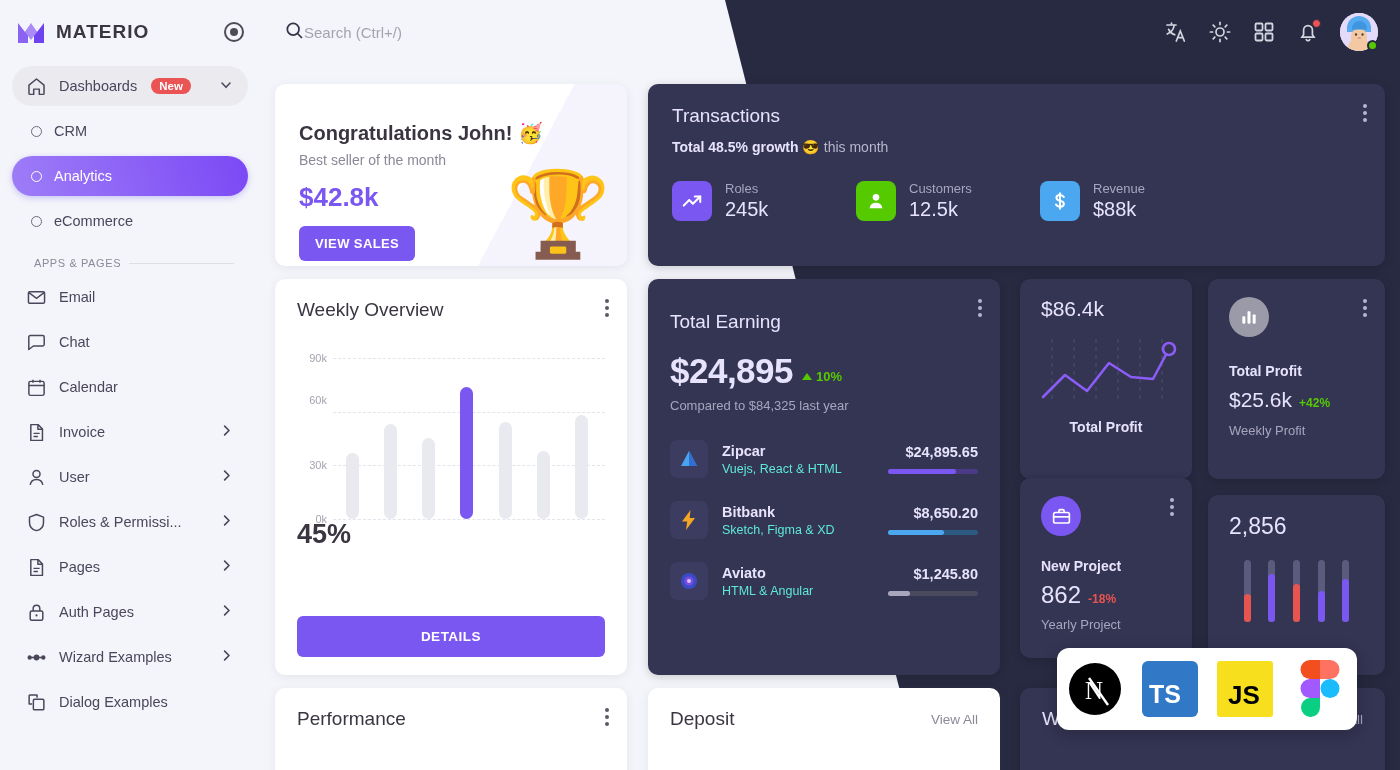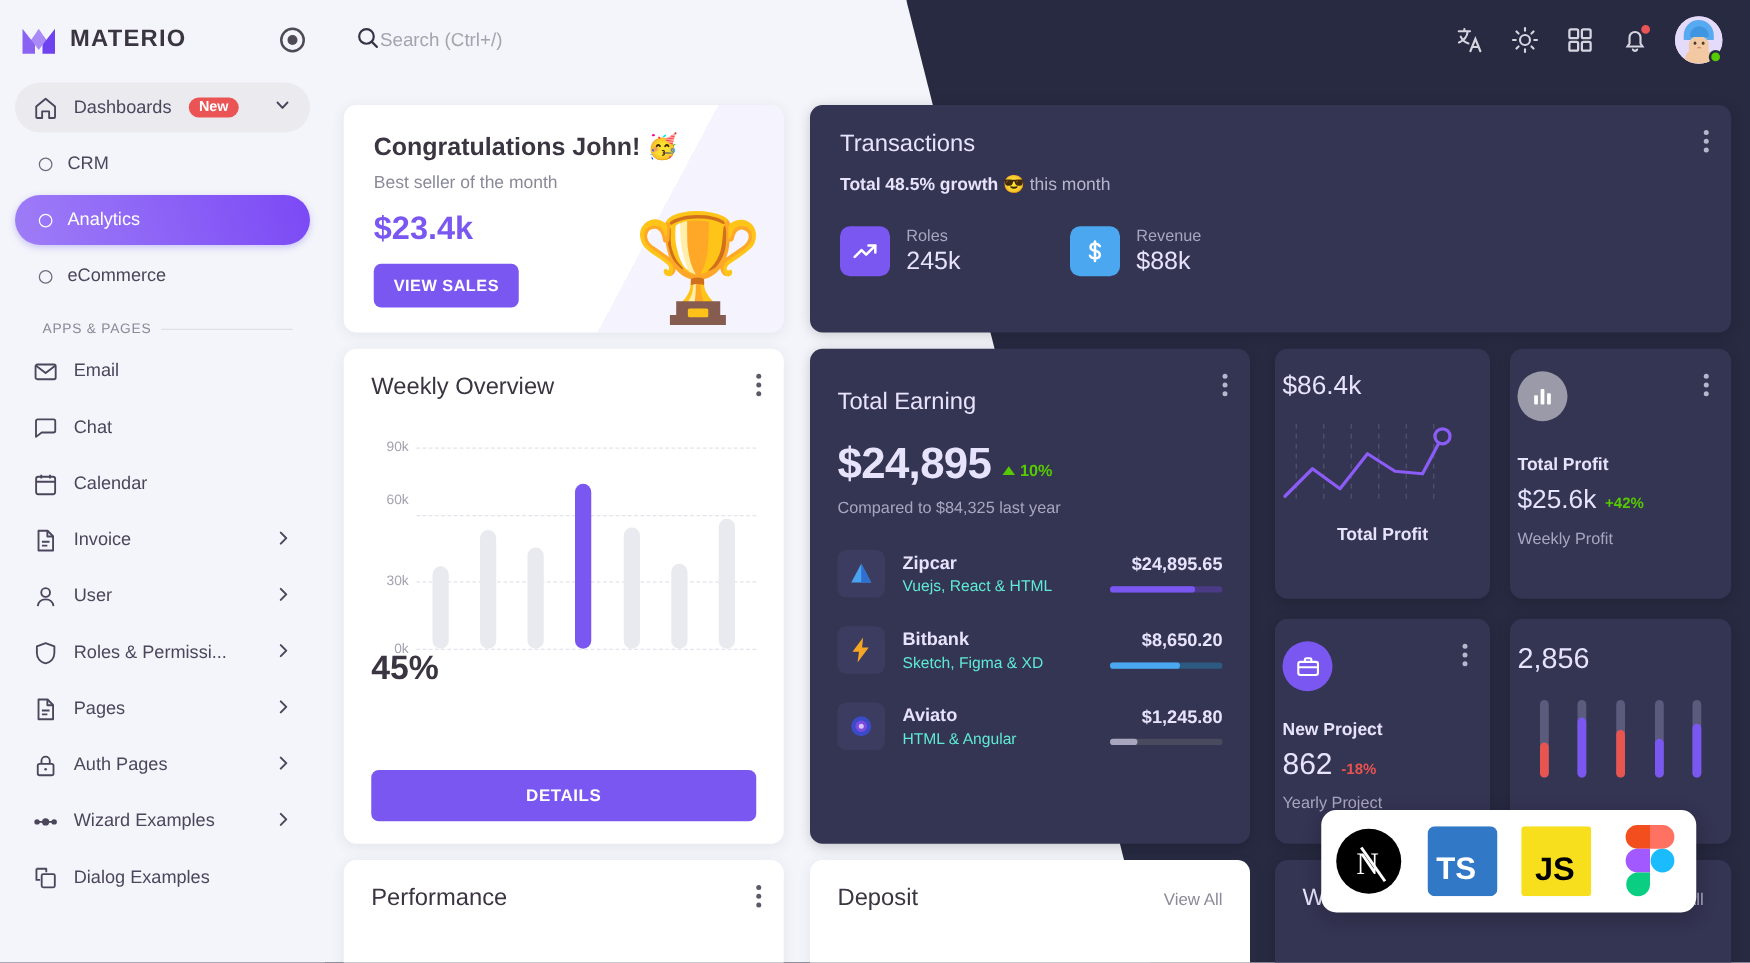--- a/index.html
+++ b/index.html
@@ -113,21 +113,21 @@
   .card.dark .card-title { color: #E7E3FC; }
   .dots {
     position: absolute; right: 14px; top: 16px;
     display: flex; flex-direction: column; gap: 3px; cursor: pointer; padding: 4px;
   }
   .dots i { width: 4px; height: 4px; border-radius: 50%; background: #5B5966; display: block; }
   .card.dark .dots i { background: #B8B6CC; }
 
   
   #congrats { left: 15px; top: 20px; width: 352px; height: 182px; }
-  #congrats .inner { padding: 21px 24px; position: relative; height: 100%; }
+  #congrats .inner { padding: 37px 24px; position: relative; height: 100%; }
   .congrats-h { font-size: 20px; font-weight: bold; color: #3A3541; }
   .congrats-sub { font-size: 14px; color: #8A8998; margin-top: 7px; }
   .congrats-amt { font-size: 26px; font-weight: bold; color: #7B57F2; margin-top: 14px; }
   .btn-primary {
     margin-top: 13px; display: inline-block;
     background: #7B57F2; color: #fff; border: none; cursor: pointer;
     font-size: 13px; font-weight: bold; letter-spacing: .4px;
     padding: 10px 16px; border-radius: 6px;
     font-family: "Liberation Sans", sans-serif;
   }
@@ -205,23 +205,23 @@
   .card.dark .earn-desc { color: #5eead4; }
   .earn-right { margin-left: auto; width: 90px; text-align: right; }
   .earn-val { font-size: 14.5px; font-weight: bold; color: #3A3541; }
   .card.dark .earn-val { color: #E7E3FC; }
   .prog { height: 5px; border-radius: 3px; margin-top: 9px; width: 100%; }
   .prog i { display: block; height: 100%; border-radius: 3px; }
 
   
   #totalprofit { left: 760px; top: 215px; width: 172px; height: 200px; }
   #weeklyprofit { left: 948px; top: 215px; width: 177px; height: 200px; }
-  #newproject { left: 760px; top: 431px; width: 172px; height: 180px; }
+  #newproject { left: 760px; top: 414px; width: 172px; height: 180px; }
   #sessions { left: 948px; top: 431px; width: 177px; height: 180px; }
-  .sm-pad { padding: 18px 6px; height: 100%; display: flex; flex-direction: column; }
+  .sm-pad { padding: 18px 21px; height: 100%; display: flex; flex-direction: column; }
   .sm-num { font-size: 21px; font-weight: 500; color: #E7E3FC; }
   .sm-cap { font-size: 14px; font-weight: bold; color: #E7E3FC; }
   .sm-sub { font-size: 13px; color: #A8A6BF; margin-top: 11px; }
   .avatar-circle {
     width: 40px; height: 40px; border-radius: 50%;
     display: flex; align-items: center; justify-content: center;
   }
   .pct-chip { font-size: 12px; font-weight: bold; }
 
   
@@ -480,21 +480,21 @@
   </div>
 </div>
 
 <div class="content">
 
   <div class="card" id="congrats">
     <div class="congrats-shine"></div>
     <div class="inner">
       <div class="congrats-h">Congratulations John! 🥳</div>
       <div class="congrats-sub">Best seller of the month</div>
-      <div class="congrats-amt">$23.4k</div>
+      <div class="congrats-amt">$42.8k</div>
       <button class="btn-primary">VIEW SALES</button>
       <span class="trophy">🏆</span>
     </div>
   </div>
 
   <div class="card dark" id="transactions">
     <div class="dots">
         <i></i>
         <i></i>
         <i></i>
@@ -514,20 +514,32 @@
                 <polyline points="3 17 9 11 13 15 21 7"></polyline>
                 <polyline points="15 7 21 7 21 13"></polyline>
               </svg>
           </span>
           <div>
             <div class="tx-label">Roles</div>
             <div class="tx-val">245k</div>
           </div>
         </div>
 
+        <div class="tx-stat">
+          <span class="tx-ico" style="background:#56CA00">
+            <svg width="22" height="22" viewBox="0 0 24 24" fill="#fff">
+                <circle cx="12" cy="8" r="3.6"></circle>
+                <path d="M5 20c.6-4 3.4-6 7-6s6.4 2 7 6z"></path>
+              </svg>
+          </span>
+          <div>
+            <div class="tx-label">Customers</div>
+            <div class="tx-val">12.5k</div>
+          </div>
+        </div>
 
 
         <div class="tx-stat">
           <span class="tx-ico" style="background:#4BA7F0">
             <svg width="22" height="22" viewBox="0 0 24 24" fill="none" stroke="#fff" stroke-width="2.2" stroke-linecap="round">
                 <path d="M12 3.5v17"></path>
                 <path d="M16.2 7.6c-.9-1.5-2.4-2.2-4.2-2.2-2.3 0-3.9 1.2-3.9 3s1.4 2.6 3.9 3.2c2.6.6 4.2 1.4 4.2 3.4 0 2-1.8 3.2-4.2 3.2-2 0-3.6-.8-4.4-2.3"></path>
               </svg>
           </span>
           <div>

